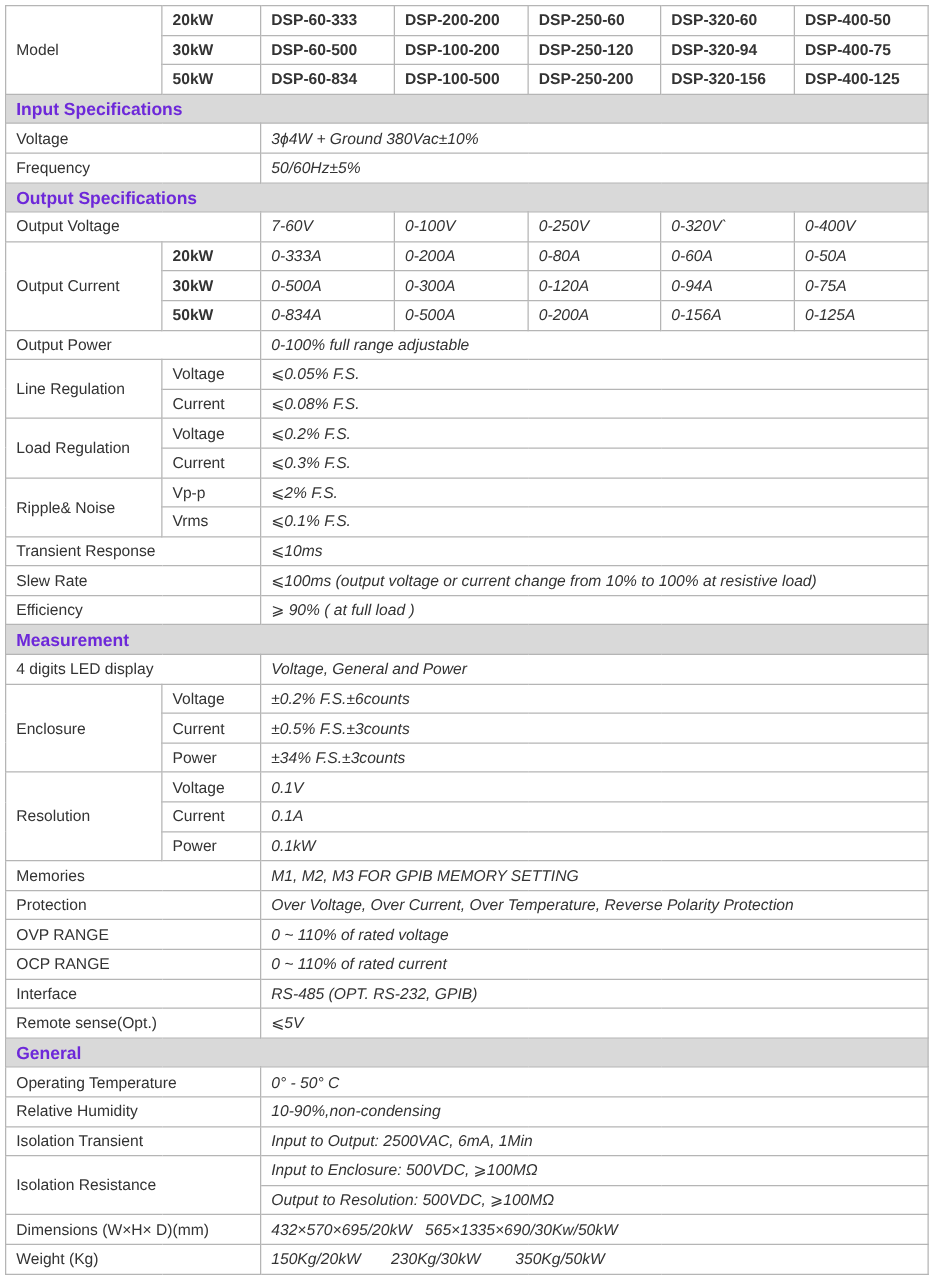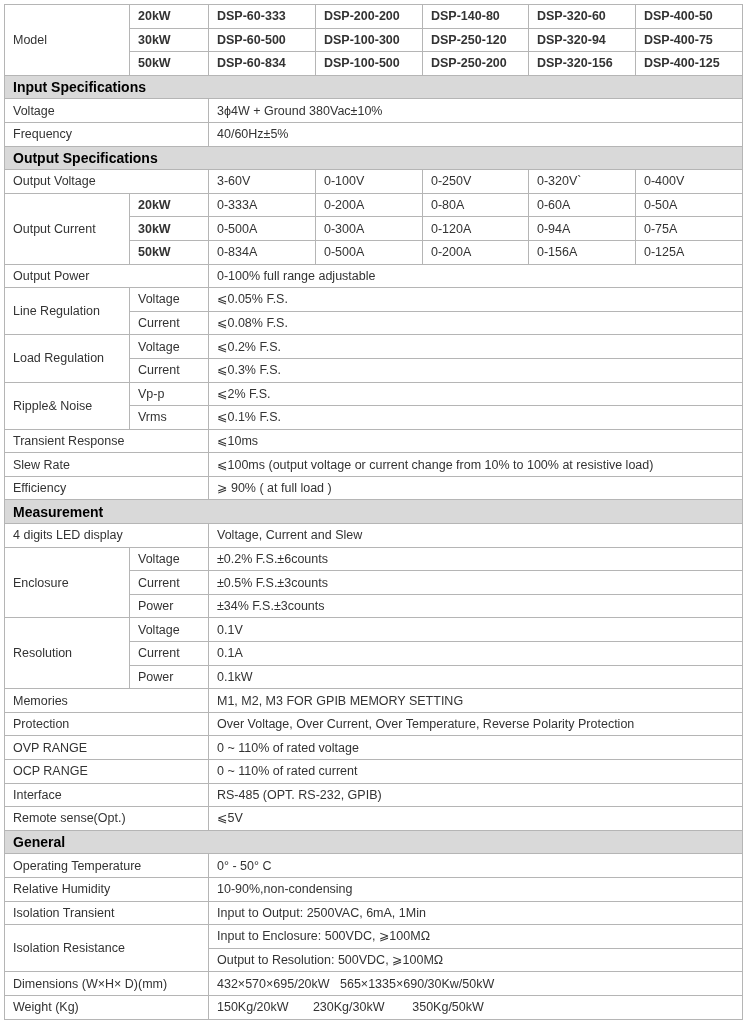--- a/index.html
+++ b/index.html
@@ -3,24 +3,24 @@
 <meta charset="utf-8">
 <style>
   html, body { margin:0; padding:0; background:#ffffff; }
   body { width:747px; height:1024px; overflow:hidden; position:relative;
          font-family:"Liberation Sans", "DejaVu Sans", sans-serif; color:#333333; }
   table.spec { position:absolute; left:4px; top:4px; width:738px;
                border-collapse:collapse; table-layout:fixed; font-size:12.5px; }
   table.spec td { border:1px solid #b5b5b5; height:22.6px; padding:0 0 0 8px;
                   white-space:nowrap; overflow:hidden; line-height:14px; }
   .model td.m { font-weight:bold; }
-  tr.section td { background:#d9d9d9; font-weight:bold; font-size:14px; color:#000000; padding-left:8px; }
+  tr.section td { background:#d9d9d9; font-weight:bold; font-size:14px; color:#6d28d9; padding-left:8px; }
   td.lbl { padding-left:8px;margin-left:48px; }
   td.sub { padding-left:12px; }
-  td.val { padding-left:10px; }
+  td.val { padding-left:10px;font-style:italic; }
   .first-row td { border-top:2px solid #b5b5b5; }
   .last-row td { border-bottom:2px solid #b5b5b5; }
 </style>
 </head>
 <body>
 
 <table class="spec">
   <colgroup>
     <col style="width:125px">
       <col style="width:79px">
@@ -30,28 +30,28 @@
       <col style="width:107px">
       <col style="width:107px">
   </colgroup>
   <tbody>
 
     <tr class="model first-row">
       <td rowspan="3" class="lbl">Model</td>
       <td class="m">20kW</td>
       <td class="m">DSP-60-333</td>
       <td class="m">DSP-200-200</td>
-      <td class="m">DSP-140-80</td>
+      <td class="m">DSP-250-60</td>
       <td class="m">DSP-320-60</td>
       <td class="m">DSP-400-50</td>
     </tr>
     <tr class="model">
       <td class="m">30kW</td>
       <td class="m">DSP-60-500</td>
-      <td class="m">DSP-100-300</td>
+      <td class="m">DSP-100-200</td>
       <td class="m">DSP-250-120</td>
       <td class="m">DSP-320-94</td>
       <td class="m">DSP-400-75</td>
     </tr>
     <tr class="model">
       <td class="m">50kW</td>
       <td class="m">DSP-60-834</td>
       <td class="m">DSP-100-500</td>
       <td class="m">DSP-250-200</td>
       <td class="m">DSP-320-156</td>
@@ -60,29 +60,29 @@
 
     <tr class="section">
       <td colspan="7">Input Specifications</td>
     </tr>
     <tr>
       <td colspan="2" class="lbl">Voltage</td>
       <td colspan="5" class="val">3ϕ4W + Ground  380Vac±10%</td>
     </tr>
     <tr>
       <td colspan="2" class="lbl">Frequency</td>
-      <td colspan="5" class="val">40/60Hz±5%</td>
+      <td colspan="5" class="val">50/60Hz±5%</td>
     </tr>
 
     <tr class="section">
       <td colspan="7">Output Specifications</td>
     </tr>
     <tr>
       <td colspan="2" class="lbl">Output Voltage</td>
-      <td class="val">3-60V</td>
+      <td class="val">7-60V</td>
       <td class="val">0-100V</td>
       <td class="val">0-250V</td>
       <td class="val">0-320V`</td>
       <td class="val">0-400V</td>
     </tr>
     <tr>
       <td rowspan="3" class="lbl">Output Current</td>
       <td class="sub m" style="font-weight:bold">20kW</td>
       <td class="val">0-333A</td>
       <td class="val">0-200A</td>
@@ -148,21 +148,21 @@
     <tr>
       <td colspan="2" class="lbl">Efficiency</td>
       <td colspan="5" class="val">⩾ 90% ( at full load )</td>
     </tr>
 
     <tr class="section">
       <td colspan="7">Measurement</td>
     </tr>
     <tr>
       <td colspan="2" class="lbl">4 digits LED display</td>
-      <td colspan="5" class="val">Voltage, Current and Slew</td>
+      <td colspan="5" class="val">Voltage, General and Power</td>
     </tr>
     <tr>
       <td rowspan="3" class="lbl">Enclosure</td>
       <td class="sub">Voltage</td>
       <td colspan="5" class="val">±0.2% F.S.±6counts</td>
     </tr>
     <tr>
       <td class="sub">Current</td>
       <td colspan="5" class="val">±0.5% F.S.±3counts</td>
     </tr>

